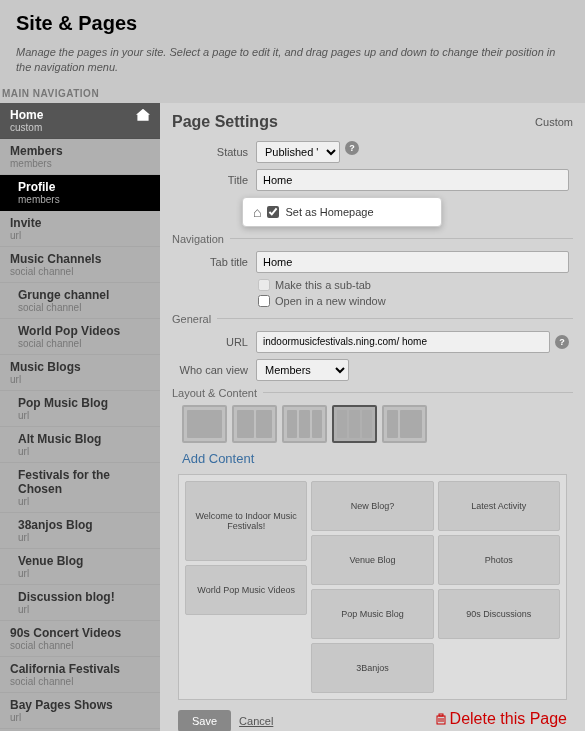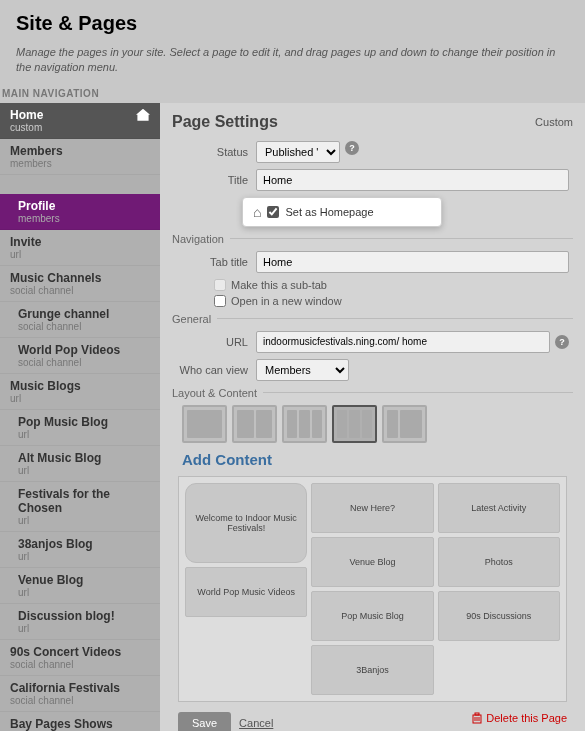--- a/index.html
+++ b/index.html
@@ -209,21 +209,21 @@
     .section-divider-line {
       flex: 1;
       height: 1px;
       background: #bbb;
     }
 
     .checkbox-row {
       display: flex;
       align-items: center;
       gap: 5px;
-      margin-left: 42px;
+      margin-left: 86px;
       margin-bottom: 4px;
       font-size: 11px;
       color: #555;
     }
     .checkbox-row input[type=checkbox] {
       width: 12px;
       height: 12px;
     }
 
     
@@ -273,22 +273,22 @@
     .layout-col {
       background: #aaa;
       flex: 1;
       border-radius: 1px;
     }
     .layout-col.wide { flex: 2; }
 
     .add-content-btn {
       display: inline-block;
       color: #3a6ea0;
-      font-size: 15px;
-      font-weight: bold;
+      font-size: 13px;
+      font-weight: normal;
       cursor: pointer;
       margin-left: 10px;
       margin-bottom: 8px;
     }
 
     
     .content-grid {
       border: 1px solid #bbb;
       background: #ddd;
       margin: 0 6px;
@@ -308,21 +308,21 @@
       border-radius: 2px;
       padding: 5px 4px;
       font-size: 9px;
       color: #444;
       text-align: center;
       min-height: 30px;
       display: flex;
       align-items: center;
       justify-content: center;
     }
-    .content-block.tall { min-height: 80px; border-radius: 11px; }
+    .content-block.tall { min-height: 80px; }
     .content-block.medium { min-height: 50px; }
 
     
     .action-row {
       display: flex;
       justify-content: space-between;
       align-items: flex-start;
       margin-top: 10px;
       padding: 0 6px;
     }
@@ -340,21 +340,21 @@
       border: none;
       color: #555;
       font-size: 11px;
       cursor: pointer;
       text-decoration: underline;
     }
     .btn-delete {
       background: none;
       border: none;
       color: #c00;
-      font-size: 11px;
+      font-size: 16px;
       cursor: pointer;
       display: flex;
       align-items: center;
       gap: 4px;
     }
   </style>
 </head>
 <body>
 
 <div>
@@ -377,21 +377,21 @@
       <div class="item-sub">custom</div>
     </div>
 
     <div class="sidebar-item">
       <div class="item-name">
           <span>Members</span>
         </div>
       <div class="item-sub dark">members</div>
     </div>
 
-    <div class="sidebar-item indented" style="background:#701a75;color:#fff;margin-top:19px;">
+    <div class="sidebar-item indented" style="background:#000000;color:#fff;">
       <div class="item-name">
           <span>Profile</span>
         </div>
       <div class="item-sub">members</div>
     </div>
 
     <div class="sidebar-item">
       <div class="item-name">
           <span>Invite</span>
         </div>
@@ -619,21 +619,21 @@
 
     
     <div class="content-grid">
 
       <div class="content-col">
         <div class="content-block tall">Welcome to Indoor Music Festivals!</div>
         <div class="content-block medium">World Pop Music Videos</div>
       </div>
 
       <div class="content-col">
-        <div class="content-block medium">New Here?</div>
+        <div class="content-block medium">New Blog?</div>
         <div class="content-block medium">Venue Blog</div>
         <div class="content-block medium">Pop Music Blog</div>
         <div class="content-block medium">3Banjos</div>
       </div>
 
       <div class="content-col">
         <div class="content-block medium">Latest Activity</div>
         <div class="content-block medium">Photos</div>
         <div class="content-block medium">90s Discussions</div>
       </div>

